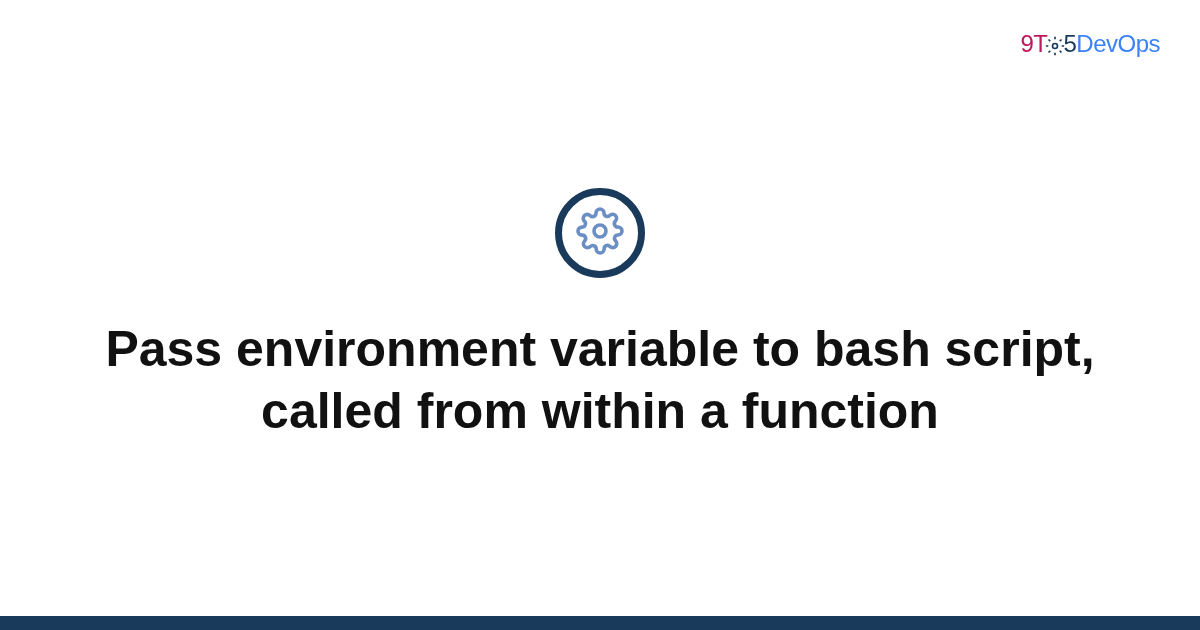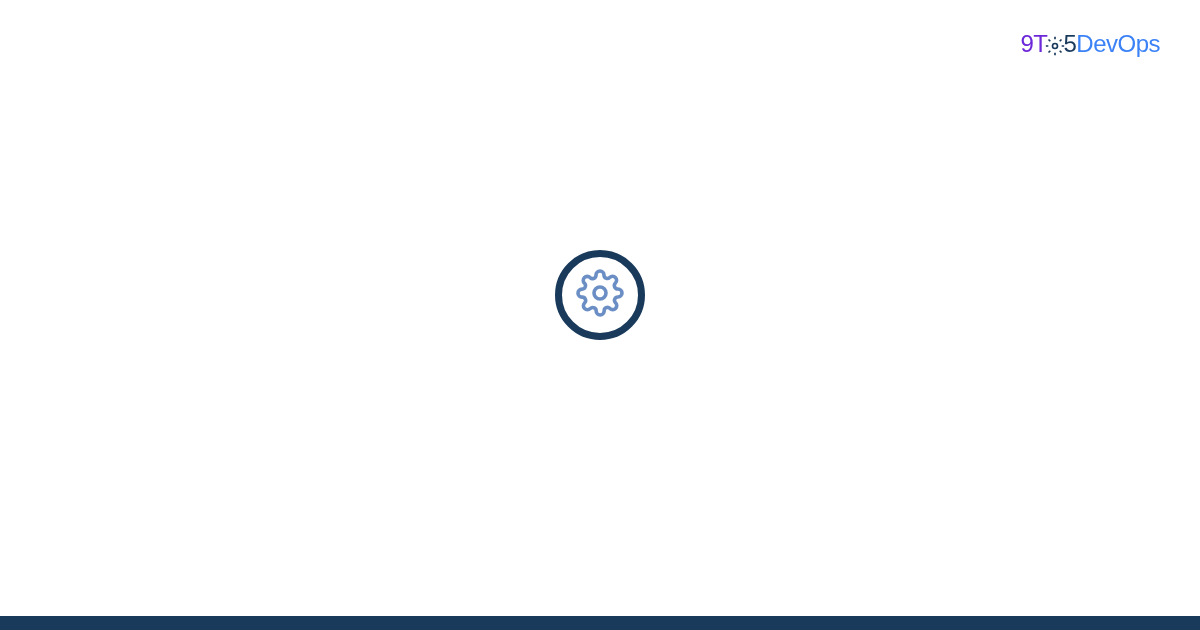--- a/index.html
+++ b/index.html
@@ -17,21 +17,21 @@
     }
     .logo {
       position: absolute;
       top: 30px;
       right: 40px;
       font-size: 24px;
       font-weight: 500;
       letter-spacing: -0.5px;
     }
     .logo-9t {
-      color: #6d28d9;
+      color: #be185d;
     }
     .logo-gear {
       display: inline-flex;
       vertical-align: middle;
       margin: 0 -2px;
     }
     .logo-5 {
       color: #1a3a5c;
     }
     .logo-devops {
@@ -90,15 +90,16 @@
 
 <div class="content">
   <div class="icon-circle">
     <span>
       <svg width="48" height="48" viewBox="0 0 24 24" fill="none" stroke="#6b8fc4" stroke-width="1.8" stroke-linecap="round" stroke-linejoin="round">
         <path d="M12 15a3 3 0 1 0 0-6 3 3 0 0 0 0 6z"></path>
         <path d="M19.4 15a1.65 1.65 0 0 0 .33 1.82l.06.06a2 2 0 0 1 0 2.83 2 2 0 0 1-2.83 0l-.06-.06a1.65 1.65 0 0 0-1.82-.33 1.65 1.65 0 0 0-1 1.51V21a2 2 0 0 1-2 2 2 2 0 0 1-2-2v-.09A1.65 1.65 0 0 0 9 19.4a1.65 1.65 0 0 0-1.82.33l-.06.06a2 2 0 0 1-2.83 0 2 2 0 0 1 0-2.83l.06-.06a1.65 1.65 0 0 0 .33-1.82 1.65 1.65 0 0 0-1.51-1H3a2 2 0 0 1-2-2 2 2 0 0 1 2-2h.09A1.65 1.65 0 0 0 4.6 9a1.65 1.65 0 0 0-.33-1.82l-.06-.06a2 2 0 0 1 0-2.83 2 2 0 0 1 2.83 0l.06.06a1.65 1.65 0 0 0 1.82.33H9a1.65 1.65 0 0 0 1-1.51V3a2 2 0 0 1 2-2 2 2 0 0 1 2 2v.09a1.65 1.65 0 0 0 1 1.51 1.65 1.65 0 0 0 1.82-.33l.06-.06a2 2 0 0 1 2.83 0 2 2 0 0 1 0 2.83l-.06.06a1.65 1.65 0 0 0-.33 1.82V9a1.65 1.65 0 0 0 1.51 1H21a2 2 0 0 1 2 2 2 2 0 0 1-2 2h-.09a1.65 1.65 0 0 0-1.51 1z"></path>
       </svg>
     </span>
   </div>
+  <h1 class="title">Pass environment variable to bash script, called from within a function</h1>
 </div>
 
 <div class="footer-bar"></div>
 
 </body></html>

